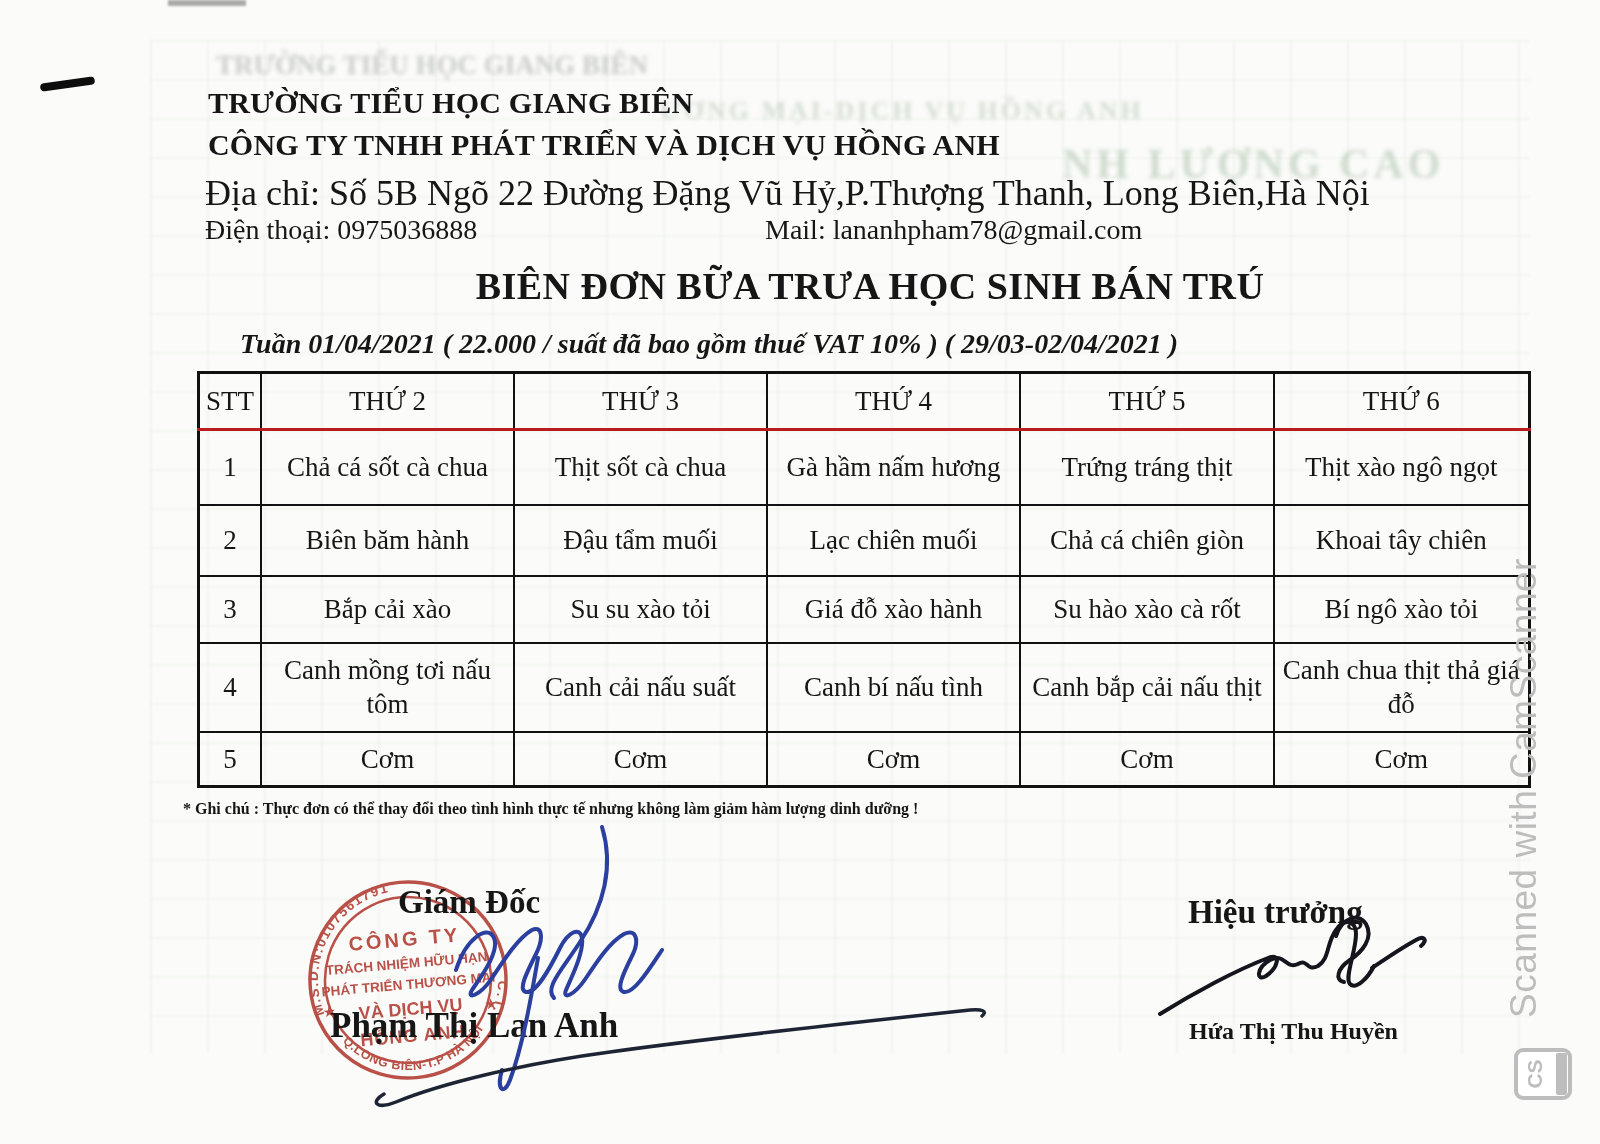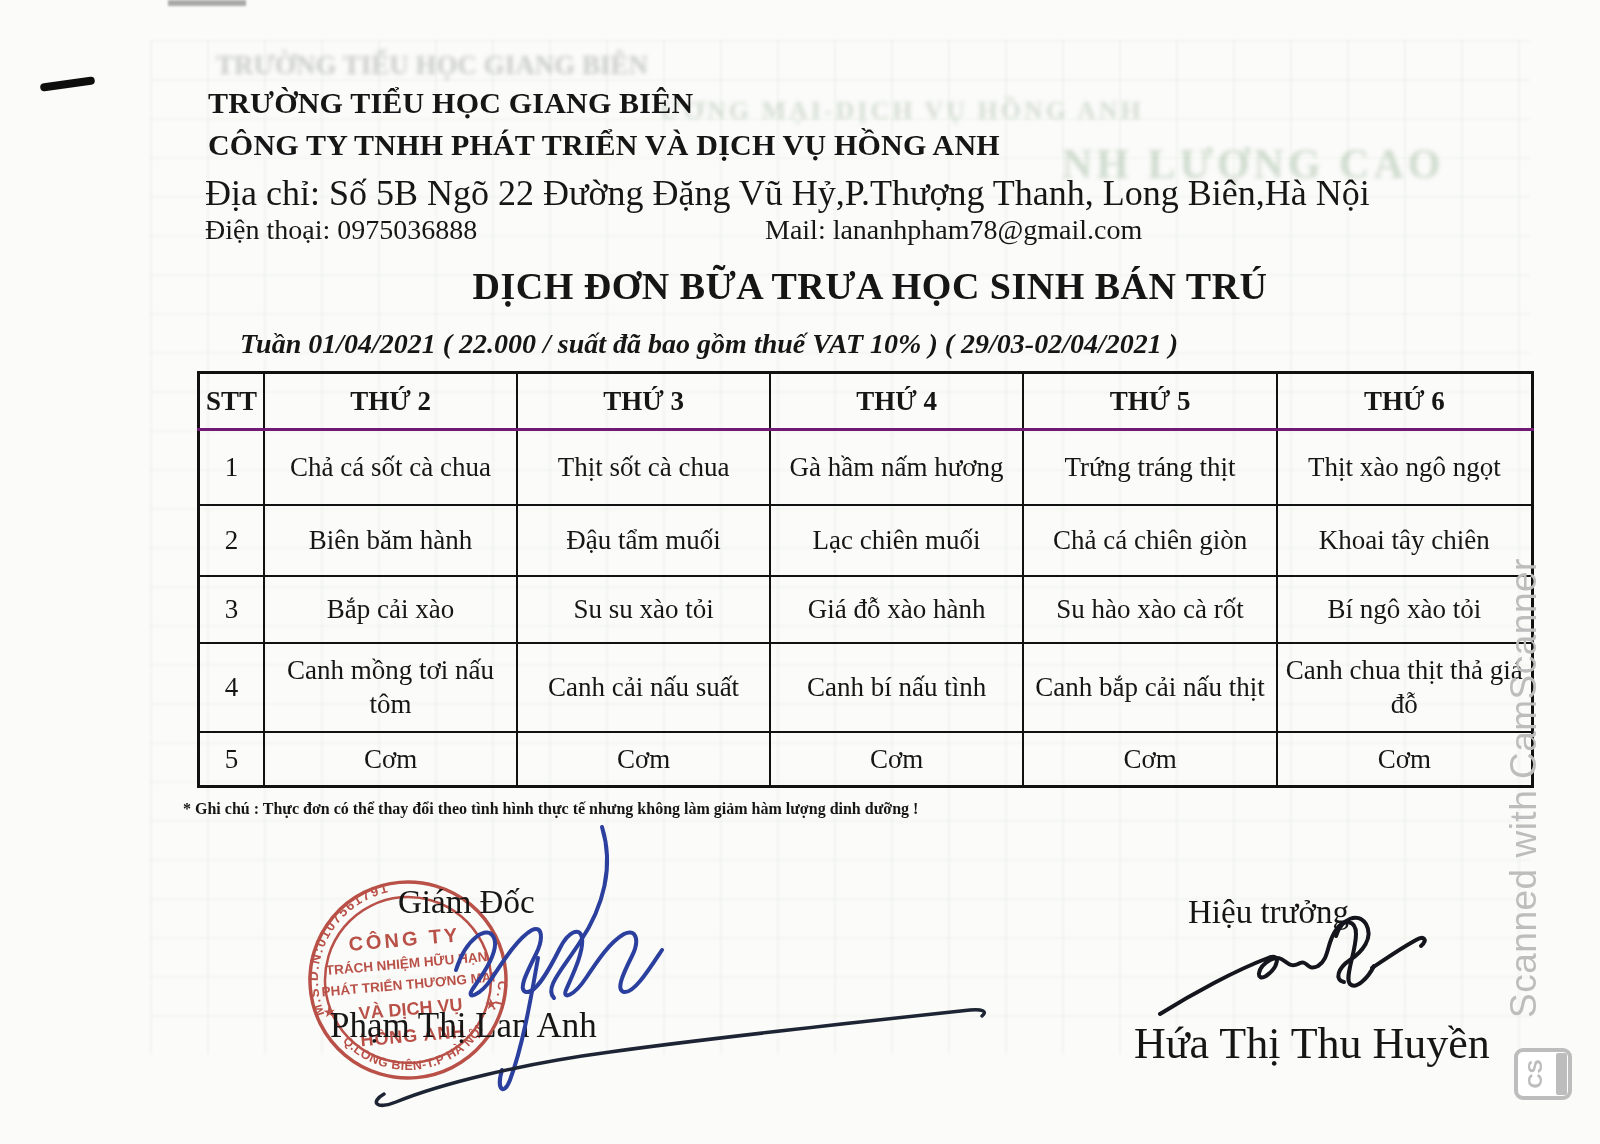--- a/index.html
+++ b/index.html
@@ -38,31 +38,31 @@
   
   .doc-title{left:300px;top:264px;width:1140px;text-align:center;font-size:38px;font-weight:bold;letter-spacing:0.5px;}
   .doc-subtitle{left:240px;top:328px;width:1180px;text-align:left;font-size:28px;font-weight:bold;font-style:italic;}
   
   .menu-wrap{left:197px;top:371px;}
   table.menu{border-collapse:collapse;table-layout:fixed;border:3px solid #111;}
   table.menu td,table.menu th{
     border:2px solid #111;text-align:center;vertical-align:middle;
     font-size:27px;padding:0 6px;overflow:hidden;
   }
-  table.menu th{font-weight:bold;height:54px;border-bottom:3px solid #701a75;}
+  table.menu th{font-weight:normal;height:54px;border-bottom:3px solid #b91c1c;}
   tr.r1 td{height:73px;} tr.r2 td{height:69px;} tr.r3 td{height:65px;}
   tr.r4 td{height:87px;line-height:1.25;} tr.r5 td{height:52px;}
   
   .note-line{left:183px;top:800px;width:1330px;font-size:16px;font-weight:bold;white-space:nowrap;}
   
-  .sig-label{font-weight:normal;white-space:nowrap;}
+  .sig-label{font-weight:bold;white-space:nowrap;}
   .dir-title{left:398px;top:884px;font-size:33px;}
   .dir-name{left:330px;top:1006px;font-size:35px;}
   .pri-title{left:1188px;top:894px;font-size:33px;}
-  .pri-name{left:1134px;top:1018px;font-size:44px;}
+  .pri-name{left:1189px;top:1018px;font-size:24px;}
   
   .stamp{left:306px;top:878px;width:204px;height:204px;transform:rotate(-5deg);opacity:0.88;}
   
   .cam-watermark{
     left:1503px;top:1038px;width:500px;height:46px;
     transform:rotate(-90deg);transform-origin:0 0;
     font-family:"Liberation Sans",sans-serif;font-size:37px;color:#bdbdbd;
     text-align:center;white-space:nowrap;letter-spacing:0.5px;
   }
   .cs-logo{
@@ -88,21 +88,21 @@
 <div class="ghost-text ghost3">NH LƯỢNG CAO</div>
 <div class="abs dash-mark"></div>
 <div class="abs smudge-top"></div>
 
 <div class="abs hdr-school">TRƯỜNG TIỂU HỌC GIANG BIÊN</div>
 <div class="abs hdr-company">CÔNG TY TNHH PHÁT TRIỂN VÀ DỊCH VỤ HỒNG ANH</div>
 <div class="abs hdr-address">Địa chỉ: Số 5B Ngõ 22 Đường Đặng Vũ Hỷ,P.Thượng Thanh, Long Biên,Hà Nội</div>
 <div class="abs hdr-phone">Điện thoại: 0975036888</div>
 <div class="abs hdr-mail">Mail: lananhpham78@gmail.com</div>
 
-<div class="abs doc-title">DỊCH ĐƠN BỮA TRƯA HỌC SINH BÁN TRÚ</div>
+<div class="abs doc-title">BIÊN ĐƠN BỮA TRƯA HỌC SINH BÁN TRÚ</div>
 <div class="abs doc-subtitle">Tuần  01/04/2021 ( 22.000 / suất đã bao gồm thuế VAT 10% ) ( 29/03-02/04/2021 )</div>
 
 <div class="abs menu-wrap">
   <table class="menu">
     <colgroup>
       <col style="width:62px">
         <col style="width:253px">
         <col style="width:253px">
       <col style="width:253px">
         <col style="width:254px">

